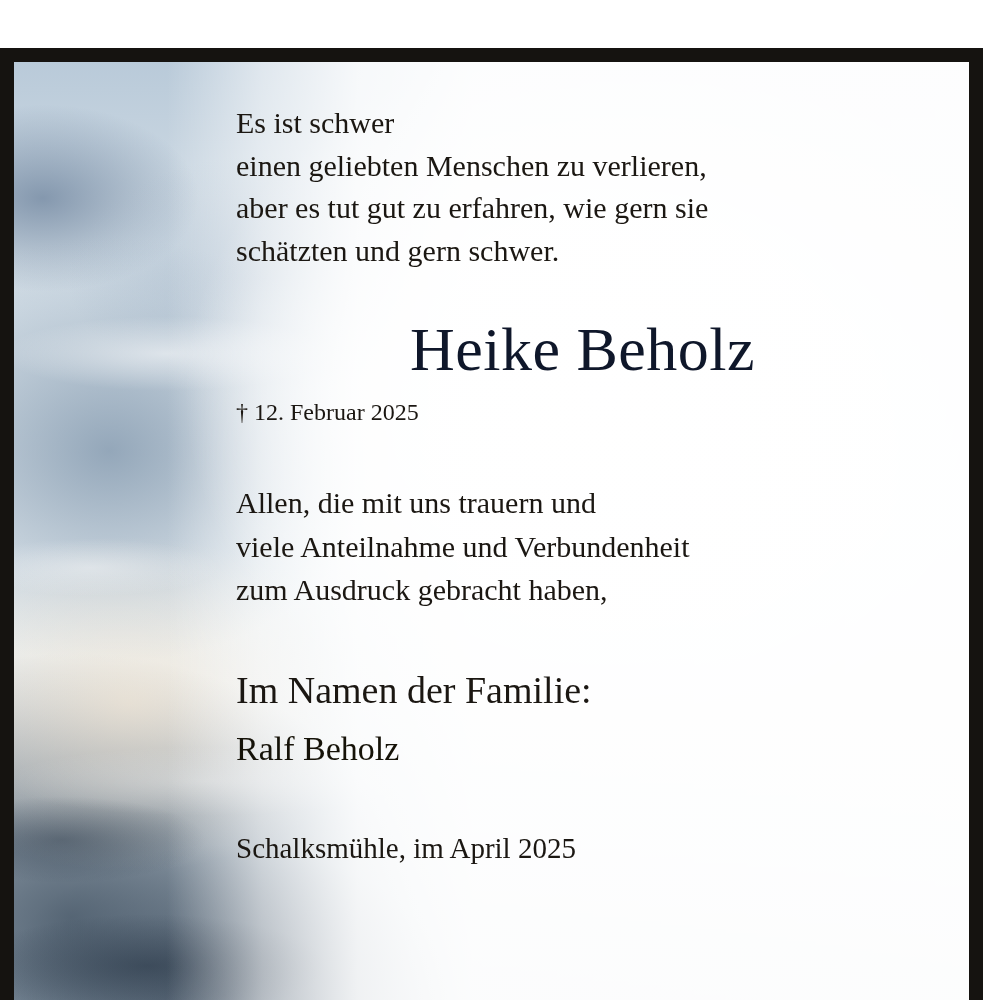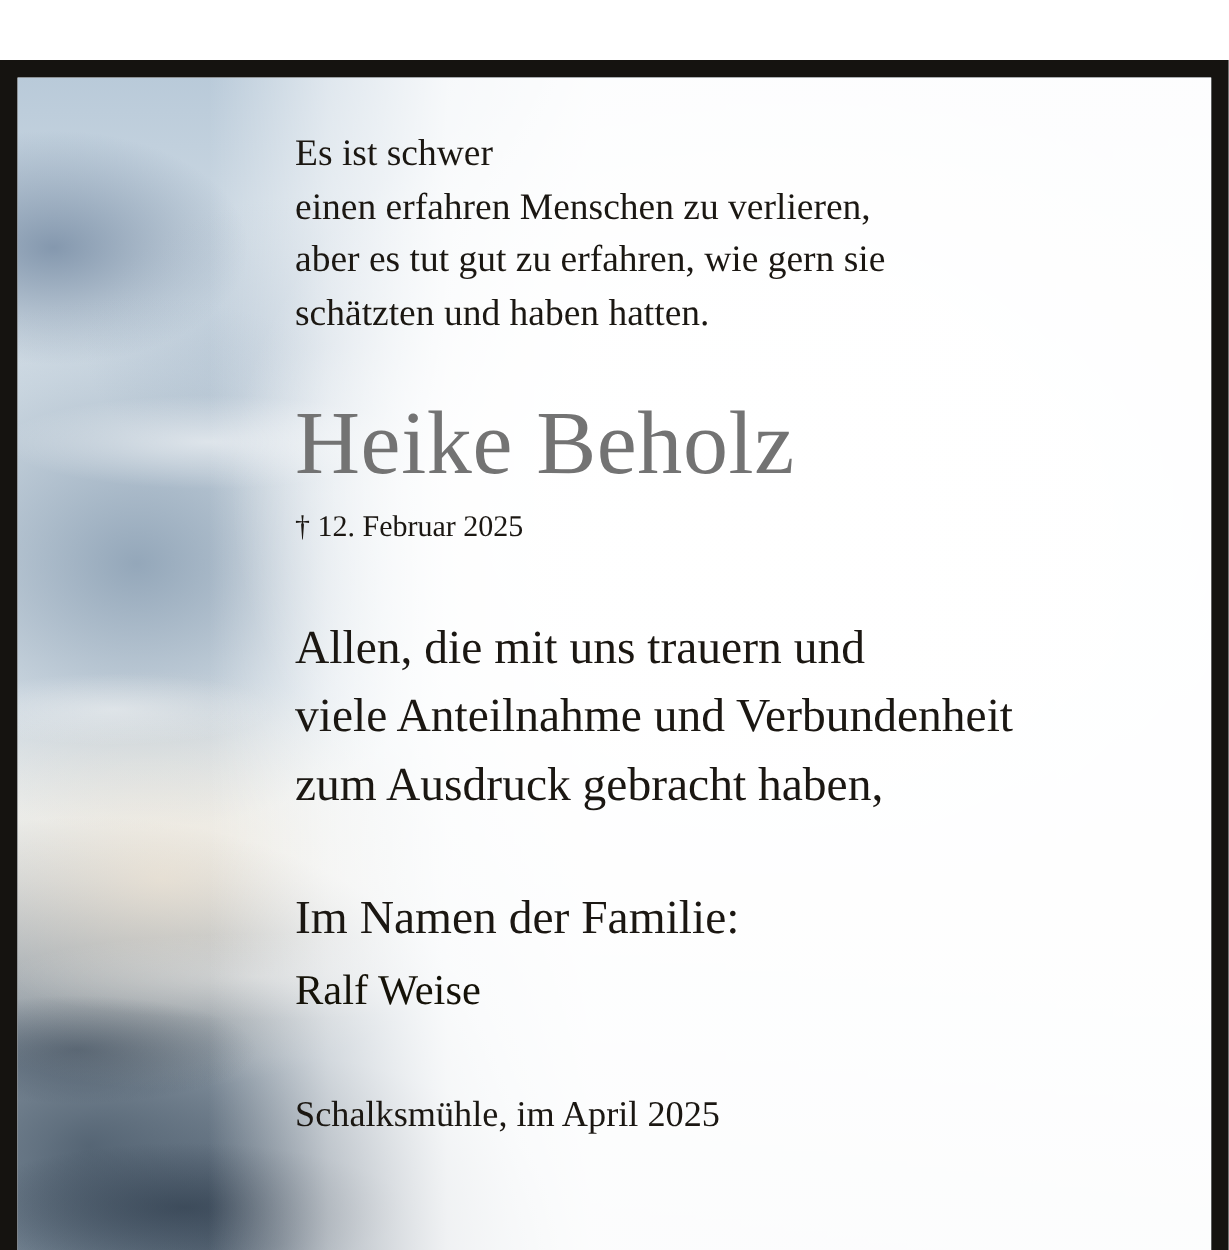--- a/index.html
+++ b/index.html
@@ -79,36 +79,37 @@
 
   .verse {
     font-size: 30px;
     line-height: 1.42;
     color: #1b1712;
   }
   .verse div { white-space: pre; }
 
   #name {
     margin-top: 46px;
-    font-size: 72px;
+    font-size: 62px;
     line-height: 1;
     letter-spacing: 0.5px;
-    color: #737373;
+    color: #0f172a;
+    text-align: center;
   }
 
   #death-date {
     margin-top: 18px;
     font-size: 24px;
     line-height: 1.2;
     color: #1b1712;
   }
 
   .thanks {
     margin-top: 54px;
-    font-size: 38px;
+    font-size: 30px;
     line-height: 1.45;
     color: #1b1712;
   }
   .thanks div { white-space: pre; }
 
   #family-label {
     margin-top: 56px;
     font-size: 38px;
     color: #1b1712;
   }
@@ -130,34 +131,34 @@
 
 <div id="card">
 
   <div id="sky"></div>
   <div id="wash"></div>
 
   <div id="content">
 
     <div class="verse">
       <div>Es ist schwer</div>
-      <div>einen erfahren Menschen zu verlieren,</div>
+      <div>einen geliebten Menschen zu verlieren,</div>
       <div>aber es tut gut zu erfahren, wie gern sie</div>
-      <div>schätzten und haben hatten.</div>
+      <div>schätzten und gern schwer.</div>
     </div>
 
     <div id="name">Heike Beholz</div>
 
     <div id="death-date">† 12. Februar 2025</div>
 
     <div class="thanks">
       <div>Allen, die mit uns trauern und</div>
       <div>viele Anteilnahme und Verbundenheit</div>
       <div>zum Ausdruck gebracht haben,</div>
     </div>
 
     <div id="family-label">Im Namen der Familie:</div>
-    <div id="family-name">Ralf Weise</div>
+    <div id="family-name">Ralf Beholz</div>
 
     <div id="place-date">Schalksmühle, im April 2025</div>
 
   </div>
 </div>
 
 </body></html>

